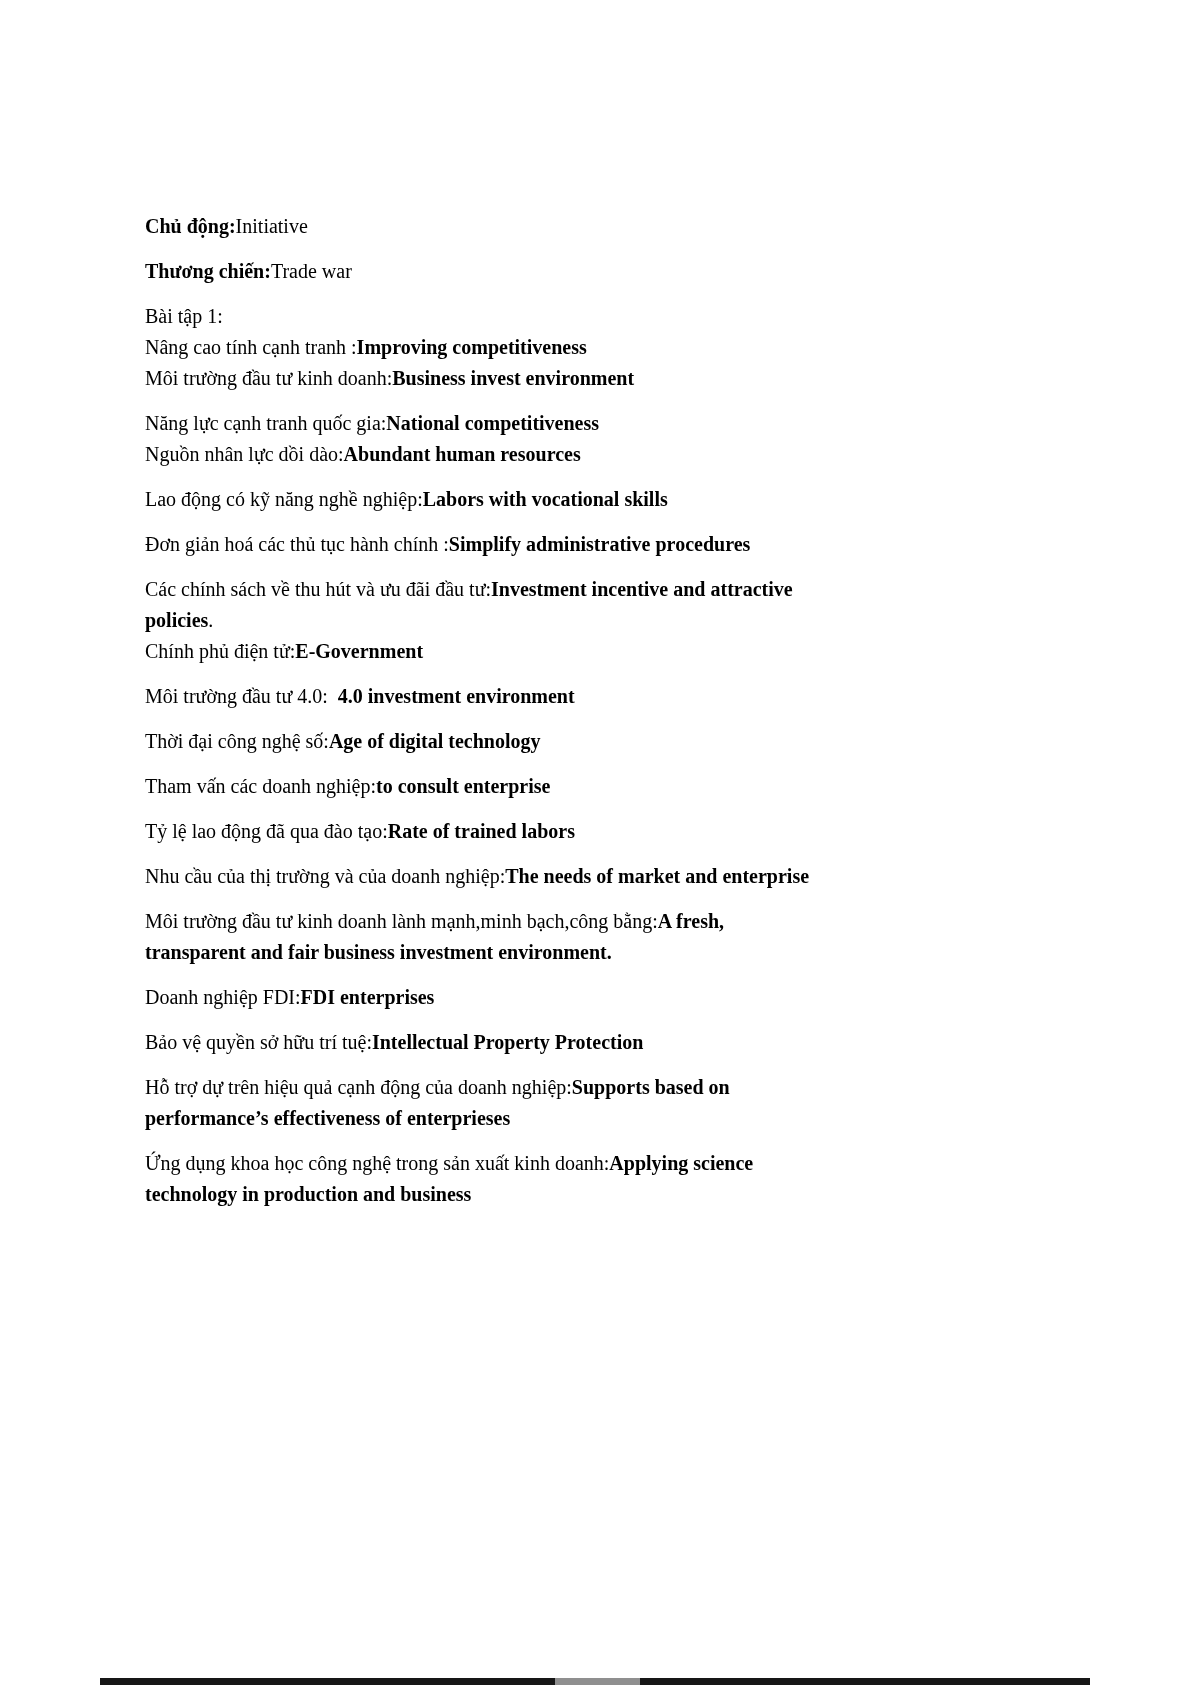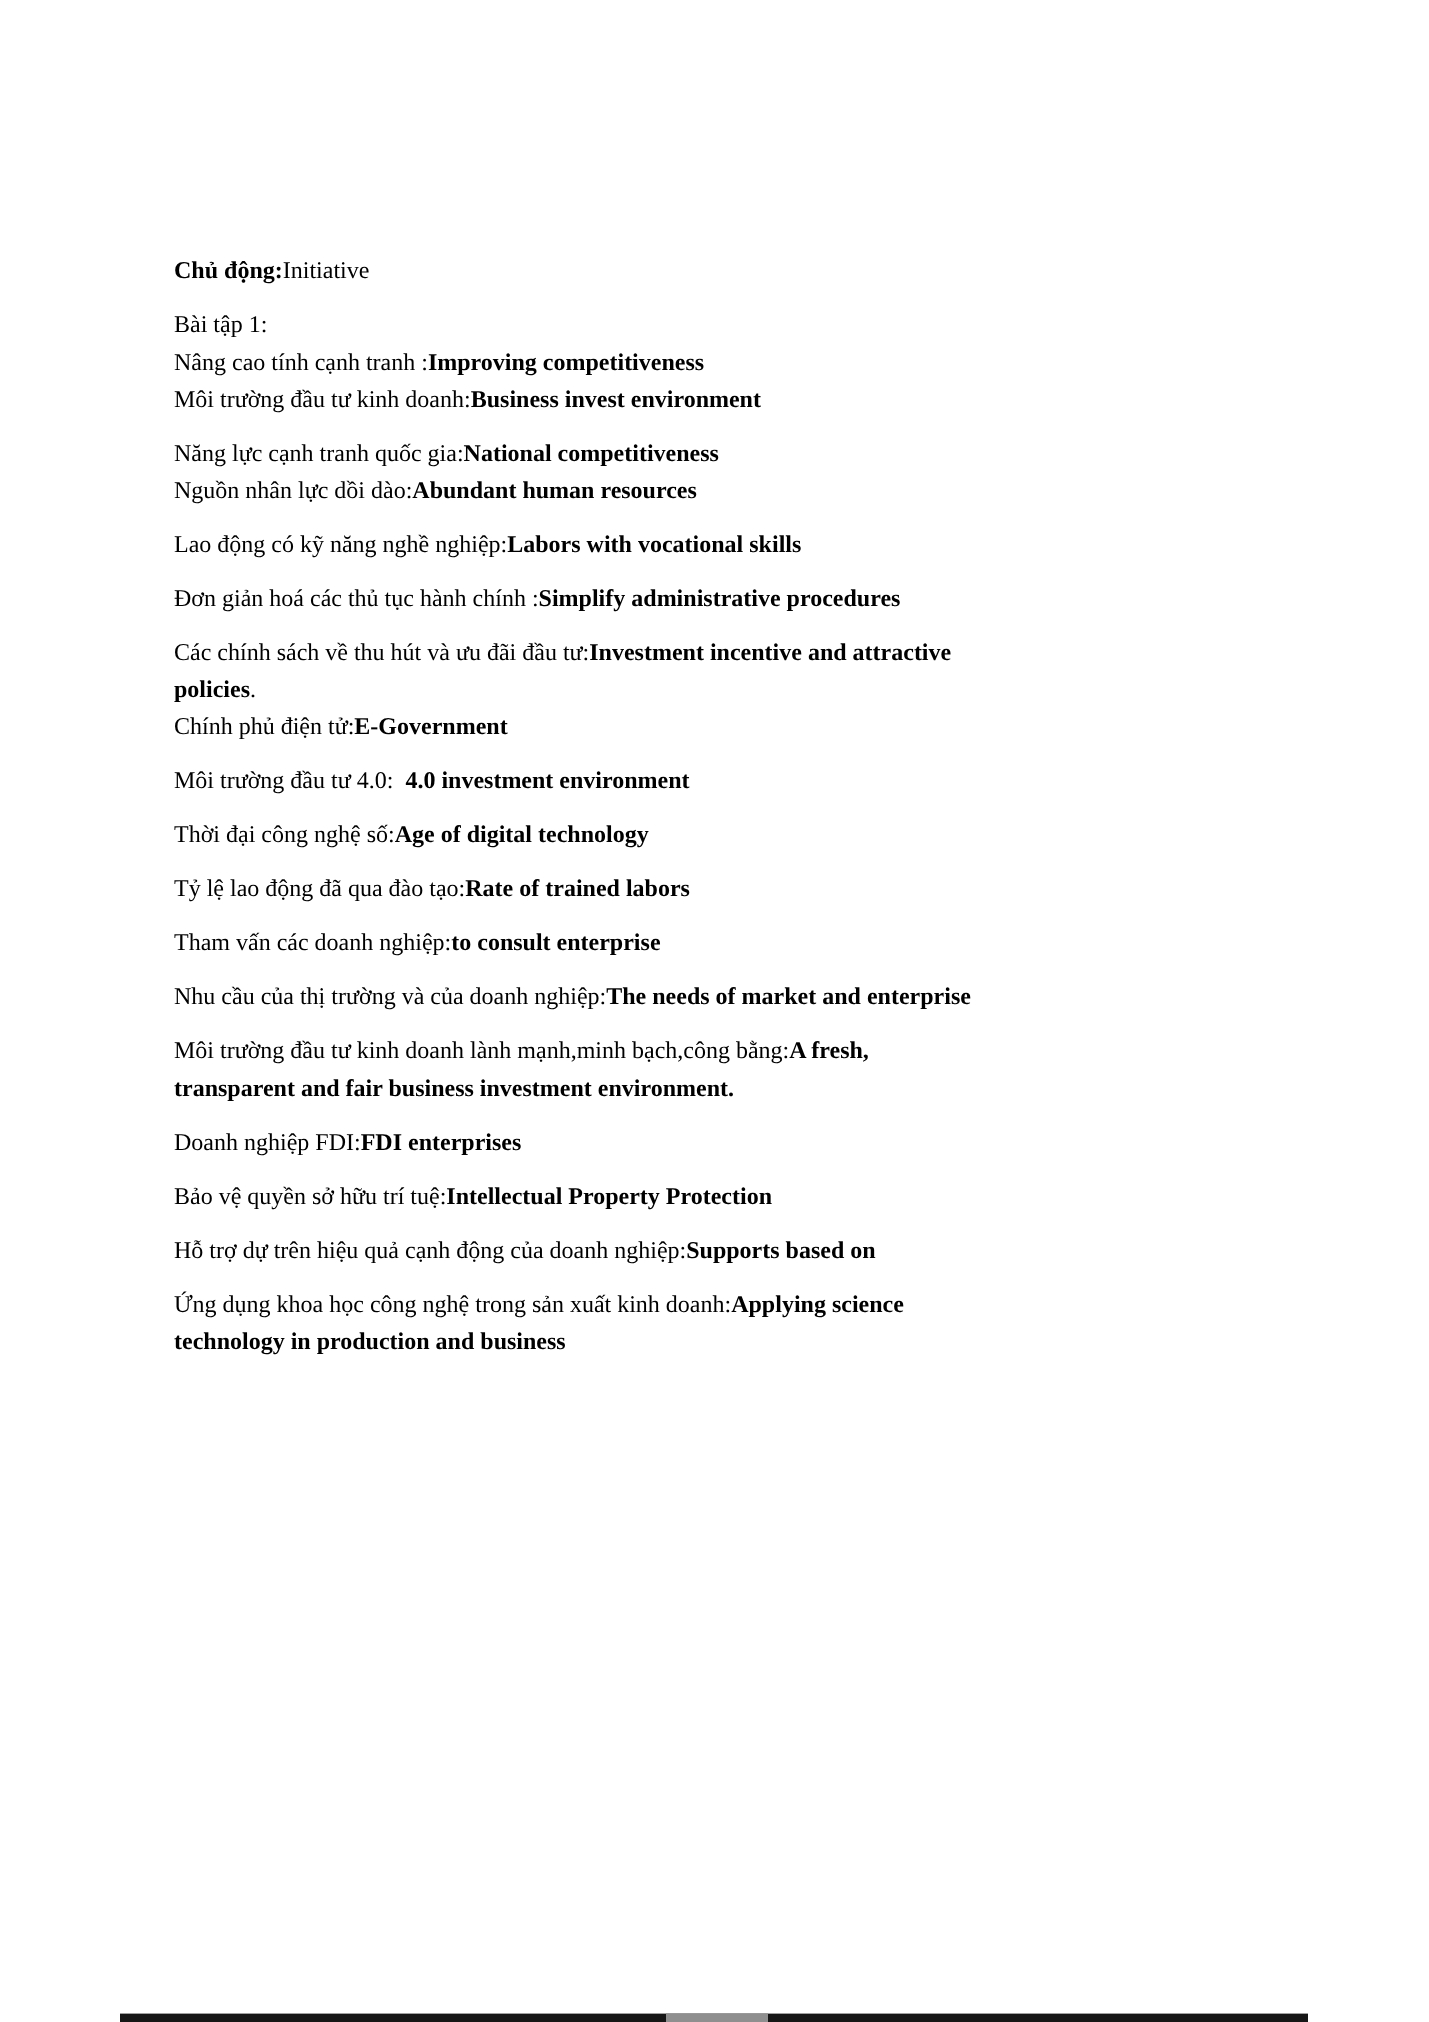--- a/index.html
+++ b/index.html
@@ -43,35 +43,36 @@
     height: 100%;
     background: #8f8f8f;
   }
 </style>
 </head>
 <body>
 
 <div class="page-content">
   <div class="header-terms-section">
       <p class="para"><b>Chủ động:</b><span>Initiative</span></p>
+      <p class="para"><b>Thương chiến:</b><span>Trade war</span></p>
     </div>
   <div class="exercise-section">
       <p class="para"><span>Bài tập 1:</span><br><span>Nâng cao tính cạnh tranh :</span><b>Improving competitiveness</b><br><span>Môi trường đầu tư kinh doanh:</span><b>Business invest environment</b></p>
       <p class="para"><span>Năng lực cạnh tranh quốc gia:</span><b>National competitiveness</b><br><span>Nguồn nhân lực dồi dào:</span><b>Abundant human resources</b></p>
       <p class="para"><span>Lao động có kỹ năng nghề nghiệp:</span><b>Labors with vocational skills</b></p>
       <p class="para"><span>Đơn giản hoá các thủ tục hành chính :</span><b>Simplify administrative procedures</b></p>
       <p class="para"><span>Các chính sách về thu hút và ưu đãi đầu tư:</span><b>Investment incentive and attractive</b><br><b>policies</b><span>.</span><br><span>Chính phủ điện tử:</span><b>E-Government</b></p>
       <p class="para"><span>Môi trường đầu tư 4.0:  </span><b>4.0 investment environment</b></p>
       <p class="para"><span>Thời đại công nghệ số:</span><b>Age of digital technology</b></p>
+      <p class="para"><span>Tham vấn các doanh nghiệp:</span><b>to consult enterprise</b></p>
       <p class="para"><span>Tỷ lệ lao động đã qua đào tạo:</span><b>Rate of trained labors</b></p>
-      <p class="para"><span>Tham vấn các doanh nghiệp:</span><b>to consult enterprise</b></p>
       <p class="para"><span>Nhu cầu của thị trường và của doanh nghiệp:</span><b>The needs of market and enterprise</b></p>
       <p class="para"><span>Môi trường đầu tư kinh doanh lành mạnh,minh bạch,công bằng:</span><b>A fresh,</b><br><b>transparent and fair business investment environment.</b></p>
       <p class="para"><span>Doanh nghiệp FDI:</span><b>FDI enterprises</b></p>
       <p class="para"><span>Bảo vệ quyền sở hữu trí tuệ:</span><b>Intellectual Property Protection</b></p>
-      <p class="para"><span>Hỗ trợ dự trên hiệu quả cạnh động của doanh nghiệp:</span><b>Supports based on</b><br></p>
+      <p class="para"><span>Hỗ trợ dự trên hiệu quả cạnh động của doanh nghiệp:</span><b>Supports based on</b><br><b>performance’s effectiveness of enterprieses</b></p>
       <p class="para"><span>Ứng dụng khoa học công nghệ trong sản xuất kinh doanh:</span><b>Applying science</b><br><b>technology in production and business</b></p>
     </div>
 </div>
 
 <div class="bottom-bar" style="background: rgb(22, 22, 22);">
   <div class="bottom-bar-accent" style="background: rgb(143, 143, 143);"></div>
 </div>
 
 </body></html>

